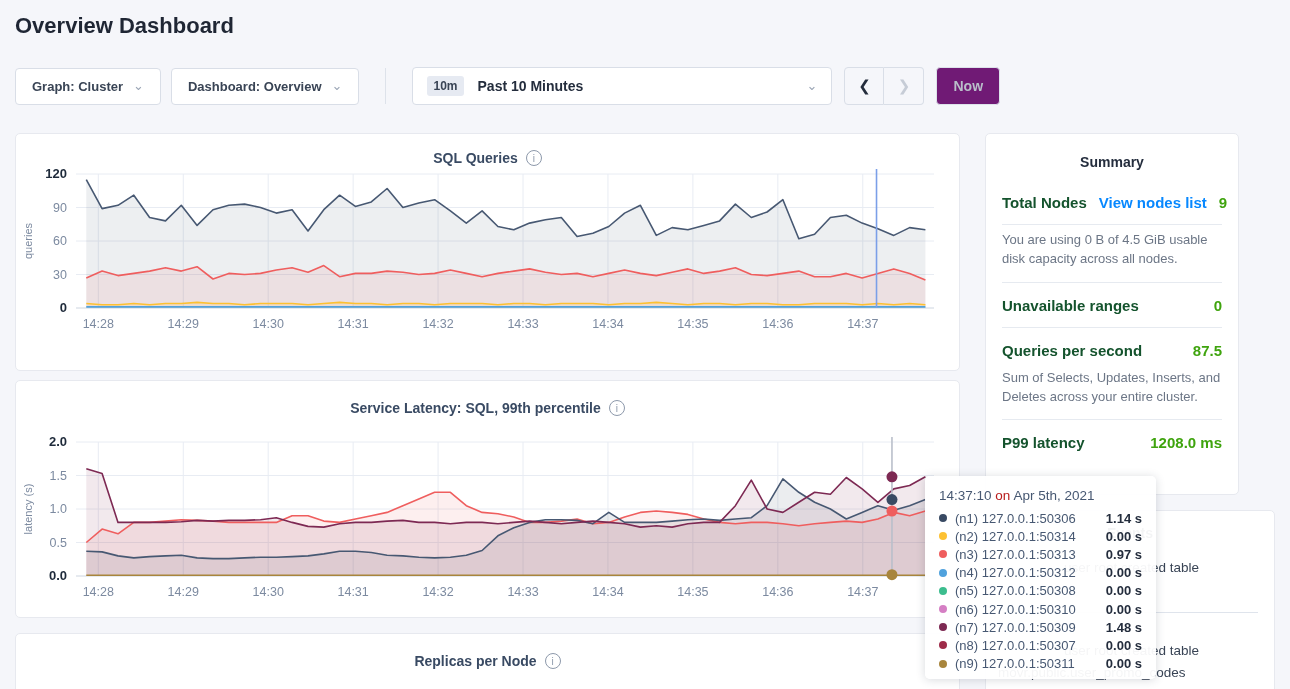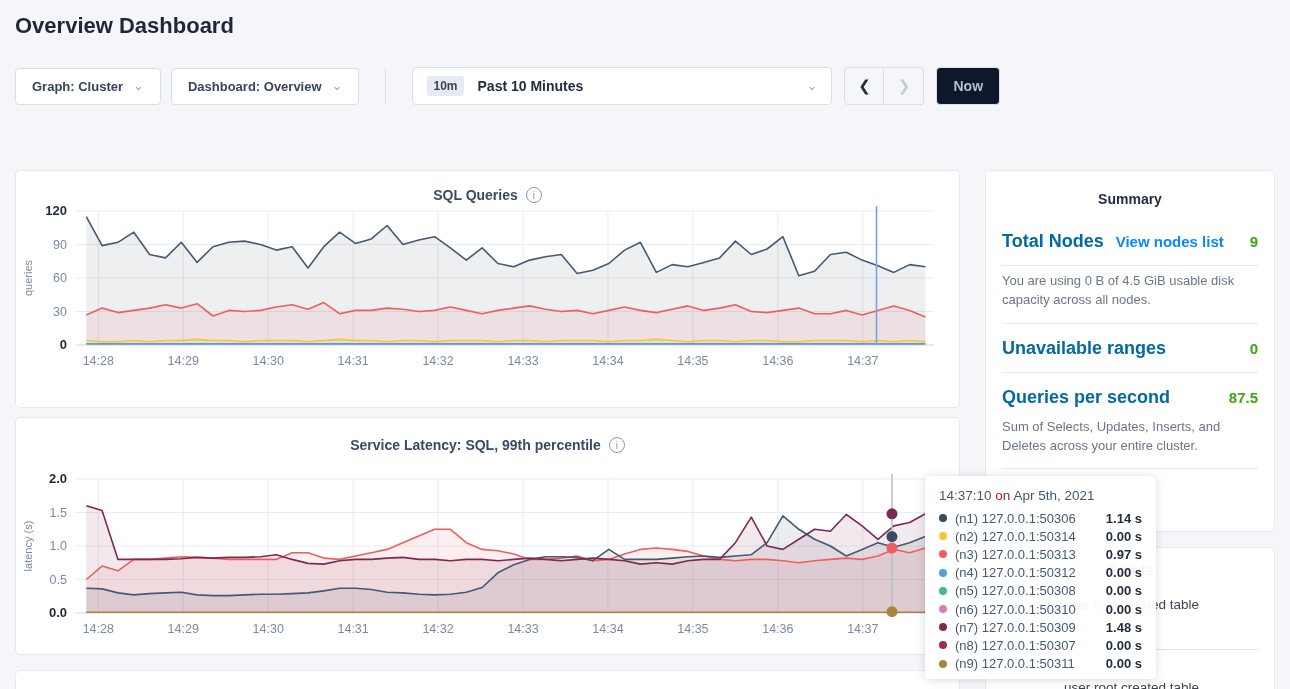--- a/index.html
+++ b/index.html
@@ -20,46 +20,46 @@
   .timesel { display:flex; align-items:center; background:#fff; border:1px solid #d9dee7; border-radius:4px;
         height:38px; width:420px; padding:0 14px; cursor:pointer; font-family:"Liberation Sans", sans-serif; }
   .tbadge { background:#e6eaf2; color:#394455; font-weight:bold; font-size:12px; border-radius:3px; padding:3px 6px; }
   .tlabel { font-size:14px; font-weight:bold; color:#242d3d; margin-left:14px; }
   .timesel .chev { margin-left:auto; }
   .arrowgrp { display:flex; margin-left:12px; }
   .abtn { width:40px; height:38px; background:#f5f6fa; border:1px solid #d9dee7; font-size:15px; color:#242d3d;
         cursor:pointer; display:flex; align-items:center; justify-content:center; font-family:"Liberation Sans", sans-serif;}
   .abtn.first { border-radius:4px 0 0 4px; }
   .abtn.last { border-radius:0 4px 4px 0; border-left:none; color:#c6ccd6; }
-  .nowbtn { margin-left:12px; height:38px; padding:0 16px; background:#0f172a; border:1px solid #dde2ea;
+  .nowbtn { margin-left:12px; height:38px; padding:0 16px; background:#701a75; border:1px solid #dde2ea;
         border-radius:4px; font-size:14px; font-weight:bold; color:#b9bfca; font-family:"Liberation Sans", sans-serif; }
 
   
-  .card { position:absolute; background:#fff; border:1px solid #e7e9ef; border-radius:5px;margin-top:37px; }
+  .card { position:absolute; background:#fff; border:1px solid #e7e9ef; border-radius:5px; }
   .card-sql      { left:15px;  top:133px; width:945px; height:238px; }
   .card-latency  { left:15px;  top:380px; width:945px; height:238px; }
   .card-replicas { left:15px;  top:633px; width:945px; height:160px; }
-  .card-summary  { left:985px; top:133px; width:290px; height:362px; }
+  .card-summary  { left:985px; top:133px; width:254px; height:362px; }
   .card-events   { left:985px; top:510px; width:290px; height:230px; overflow:hidden; }
 
   .chart-title-row { display:flex; align-items:center; justify-content:center; gap:8px; padding-top:16px; }
   .chart-title { font-size:14px; font-weight:bold; color:#394a63; }
   .info-icon { width:16px; height:16px; border:1px solid #8d99ab; border-radius:50%; color:#8d99ab;
        font-size:10px; display:inline-flex; align-items:center; justify-content:center; font-style:normal; }
   .legend { display:flex; justify-content:flex-end; gap:26px; padding:8px 48px 0 0; height:22px; }
   .legend-item { display:flex; align-items:center; gap:6px; font-size:11.5px; color:#6c7686; }
   .ldot { width:9px; height:9px; border-radius:50%; display:inline-block; }
   .plot-mount { display:block; }
 
   
   .card-summary { padding:14px 16px; }
   .sum-title { text-align:center; font-size:14px; font-weight:bold; color:#242d3d; padding:6px 0 10px; }
   .srow { display:flex; align-items:baseline; gap:12px; padding:14px 0 13px; border-bottom:1px solid #e6eaf0; }
   .srow:last-child { border-bottom:none; }
-  .slabel { font-size:18px; font-weight:bold; color:#0369a1; white-space:nowrap; }
+  .slabel { font-size:15px; font-weight:bold; color:#14532d; white-space:nowrap; }
   .slink { font-size:15px; font-weight:bold; color:#0788ff; text-decoration:none; cursor:pointer; white-space:nowrap; }
   .sval { margin-left:auto; font-size:15px; font-weight:bold; color:#3fa40e; white-space:nowrap; }
   .sdesc { font-size:13px; color:#6c7686; line-height:1.45; padding:6px 0 13px; margin-top:-8px; border-bottom:1px solid #e6eaf0; }
 
   
   .ev-title { text-align:center; font-size:14px; font-weight:bold; color:#242d3d; padding-top:14px; }
   .ev-line { position:absolute; font-size:13.5px; color:#394455; white-space:nowrap; }
   .ev1-l1 { left:78px; top:49px; }
   .ev-div { position:absolute; left:16px; right:16px; top:101px; height:1px; background:#dfe4ec; }
   .ev2-l1 { left:78px; top:132px; }
@@ -222,20 +222,24 @@
     <div class="sdesc" style="margin-top:0;">You are using 0 B of 4.5 GiB usable disk capacity across all nodes.</div>
     <div class="srow">
       <span class="slabel">Unavailable ranges</span>
       <span class="sval">0</span>
     </div>
     <div class="srow" style="border-bottom:none; padding-bottom:4px;">
       <span class="slabel">Queries per second</span>
       <span class="sval">87.5</span>
     </div>
     <div class="sdesc" style="margin-top:0;">Sum of Selects, Updates, Inserts, and Deletes across your entire cluster.</div>
+    <div class="srow">
+      <span class="slabel">P99 latency</span>
+      <span class="sval">1208.0 ms</span>
+    </div>
   </div>
 
   <div class="card card-events">
     <div class="ev-title">Events</div>
     <div class="ev-line ev1-l1">user root created table</div>
     <div class="ev-div"></div>
     <div class="ev-line ev2-l1">user root created table</div>
     <div class="ev-line ev2-l2">movr.public.user_promo_codes</div>
   </div>
 

